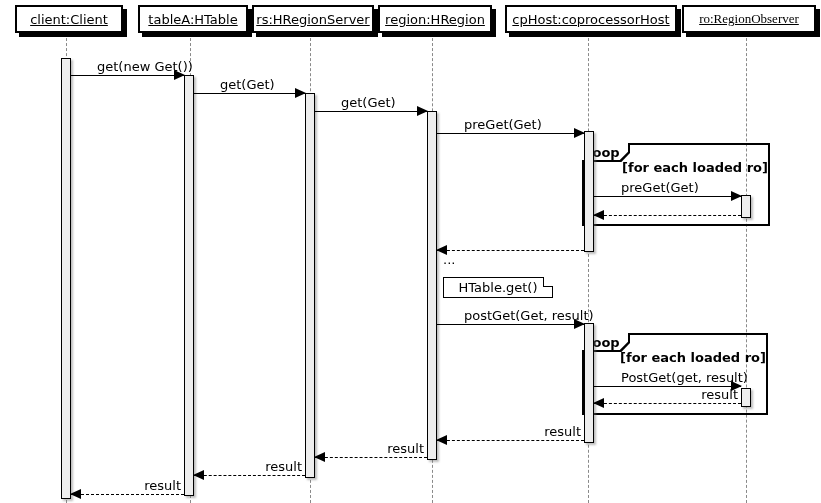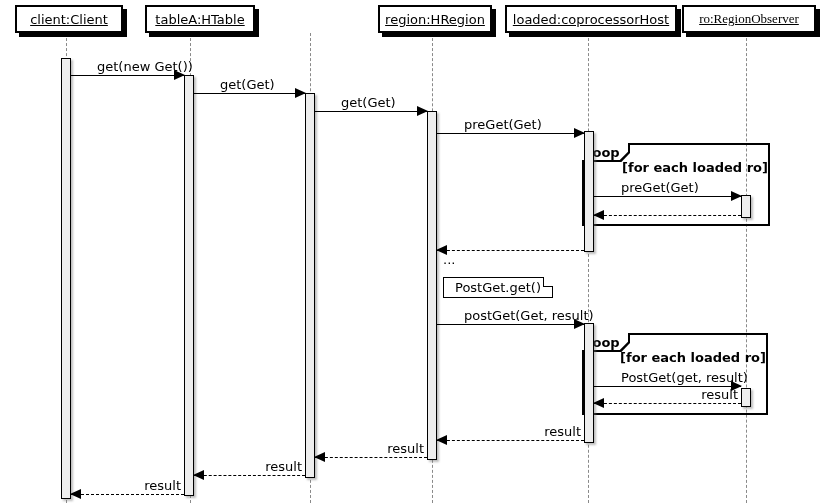--- a/index.html
+++ b/index.html
@@ -79,28 +79,31 @@
   <div class="bar" style="left:305px;top:93px;height:383px;"></div>
   <div class="bar" style="left:427px;top:111px;height:347px;"></div>
   <div class="bar" style="left:584px;top:131px;height:119px;"></div>
   <div class="bar" style="left:584px;top:323px;height:118px;"></div>
   <div class="bar" style="left:741px;top:195px;height:21px;"></div>
   <div class="bar" style="left:741px;top:388px;height:17px;"></div>
 
   <div class="participant" style="left:15px;width:104px;">
     <span>client:Client</span>
   </div>
-  <div class="participant" style="left:138px;width:106px;margin-left:7px;">
+  <div class="participant" style="left:138px;width:106px;">
     <span>tableA:HTable</span>
+  </div>
+  <div class="participant" style="left:252px;width:118px;">
+    <span>rs:HRegionServer</span>
   </div>
   <div class="participant" style="left:378px;width:110px;align-items:center;">
     <span>region:HRegion</span>
   </div>
   <div class="participant" style="left:505px;width:168px;">
-    <span>loaded:coprocessorHost</span>
+    <span>cpHost:coprocessorHost</span>
   </div>
   <div class="participant" style="left:682px;width:130px;font-family:Liberation Serif, serif;">
     <span>ro:RegionObserver</span>
   </div>
 
   <div class="arrow right" style="left:71px;top:75px;width:113px;"></div>
   <div class="mlabel" style="left:76px;top:60px;">get(new Get())</div>
 
   <div class="arrow right" style="left:194px;top:93px;width:111px;"></div>
   <div class="mlabel" style="left:199px;top:78px;">get(Get)</div>
@@ -115,21 +118,21 @@
   <div class="mlabel" style="left:600px;top:181px;">preGet(Get)</div>
 
   <div class="arrow dashed left" style="left:594px;top:215px;width:147px;"></div>
 
   <div class="arrow dashed left" style="left:437px;top:250px;width:147px;"></div>
 
   <div class="ellipsis" style="left:443px;top:252px;">...</div>
 
   <div class="note" style="left:443px;top:277px;width:110px;height:21px;">
     <div class="note-fold"></div>
-    <span>PostGet.get()</span>
+    <span>HTable.get()</span>
   </div>
 
   <div class="arrow right" style="left:437px;top:324px;width:147px;"></div>
   <div class="mlabel" style="left:443px;top:309px;">postGet(Get, result)</div>
 
   <div class="arrow right" style="left:594px;top:386px;width:147px;"></div>
   <div class="mlabel" style="left:600px;top:371px;">PostGet(get, result)</div>
 
   <div class="arrow dashed left" style="left:594px;top:403px;width:147px;"></div>
   <div class="mlabel" style="right:83px;top:388px;">result</div>

